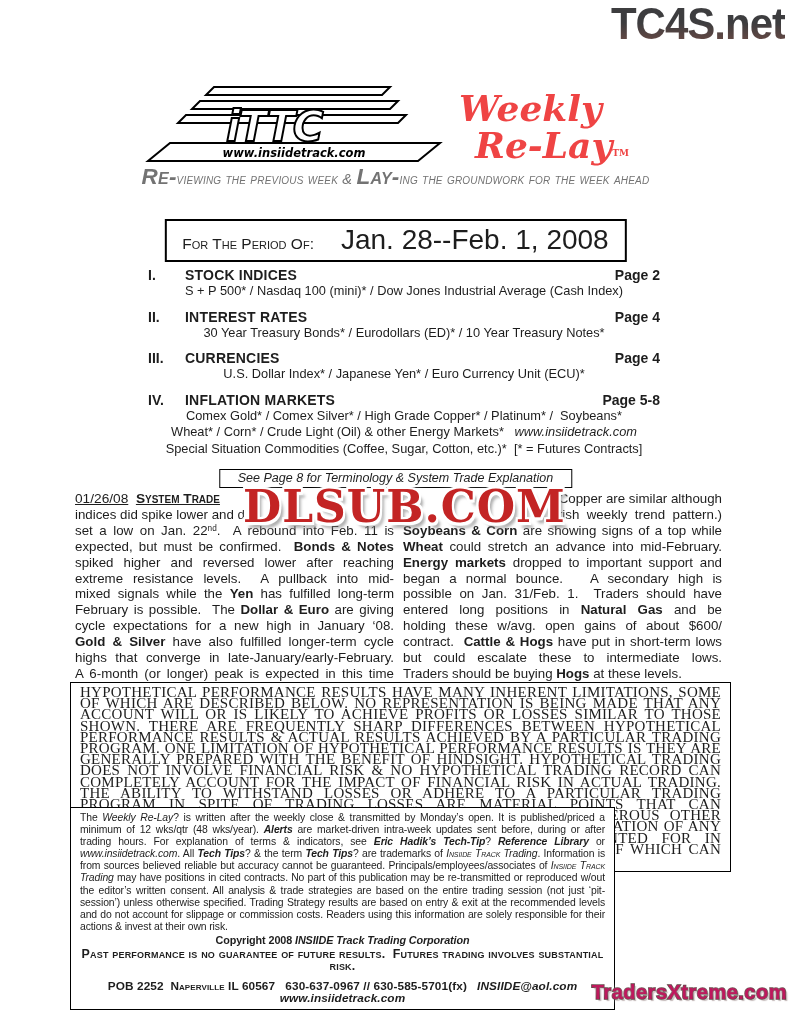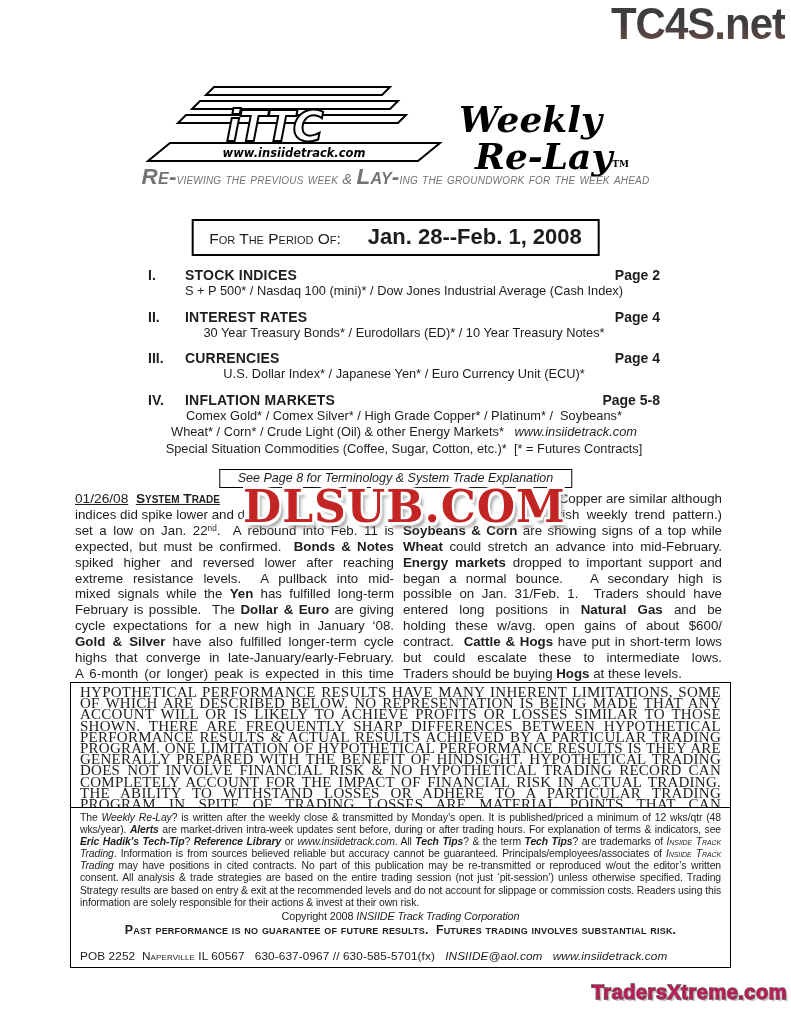--- a/index.html
+++ b/index.html
@@ -9,32 +9,32 @@
   sup{font-size:0.62em;vertical-align:4px;line-height:0;}
 
   
   .tc4s{position:absolute;top:0px;right:6px;font-weight:bold;font-size:42px;letter-spacing:-1px;
         background:linear-gradient(180deg,#3d3d3f 48%,#5c4643 76%,#7d5a53 100%);
         -webkit-background-clip:text;background-clip:text;color:transparent;transform:scaleY(1.04);}
 
   
   .masthead{position:absolute;top:84px;left:142px;display:flex;align-items:flex-start;justify-content:flex-end;}
   .relay{font-family:"DejaVu Serif",serif;font-weight:bold;font-style:italic;font-size:36px;
-         line-height:1.02;color:#000000;margin-left:2px;margin-top:17px;}
+         line-height:1.02;color:#ef4444;margin-left:2px;margin-top:6px;}
   .relay .l2{padding-left:16px;}
   .relay .tm{font-size:9px;vertical-align:2px;font-style:normal;}
 
   .tagline{position:absolute;top:171px;left:0;width:100%;text-align:center;font-style:italic;
            font-variant:small-caps;font-size:14.5px;letter-spacing:0.2px;color:#737373;}
   .tagline b{font-size:1.55em;line-height:0;}
 
   .period-box{position:absolute;top:219px;left:50%;transform:translateX(-50%);border:2px solid #000;
               padding:3px 16px 4px;display:flex;align-items:baseline;gap:27px;background:#fff;white-space:pre;}
   .period-label{font-variant:small-caps;font-size:15.5px;}
-  .period-value{font-weight:bold;font-size:22px;}
+  .period-value{font-weight:normal;font-size:28px;}
 
   
   .toc{position:absolute;top:267px;left:148px;width:512px;}
   .toc-item{margin-bottom:9px;}
   .toc-head{display:flex;font-weight:bold;font-size:14px;}
   .toc-num{width:37px;}
   .toc-title{flex:1;letter-spacing:0.2px;}
   .toc-line{text-align:center;font-size:12.8px;line-height:16.6px;white-space:pre-wrap;}
 
   .note-box{position:absolute;top:469px;left:50%;transform:translateX(-50%);border:1.5px solid #000;
@@ -54,27 +54,27 @@
          text-shadow:-2px 0 0 #fff,2px 0 0 #fff,0 -2px 0 #fff,0 2px 0 #fff,
                      -2px -2px 0 #fff,2px 2px 0 #fff,-2px 2px 0 #fff,2px -2px 0 #fff,
                      4px 5px 3px rgba(110,110,110,0.55),0 0 10px rgba(255,255,255,0.95);}
 
   
   .disclaimer{position:absolute;top:682px;left:70px;width:661px;box-sizing:border-box;border:1.5px solid #000;
               padding:4px 9px 5px;font-family:"Liberation Serif",serif;font-size:15px;line-height:11.2px;
               text-align:justify;letter-spacing:0.25px;background:#fff;}
 
   
-  .footer-box{position:absolute;top:807px;left:70px;width:661px;box-sizing:border-box;border:1.5px solid #000;
+  .footer-box{position:absolute;top:807px;left:70px;width:545px;box-sizing:border-box;border:1.5px solid #000;
               padding:4px 9px 5px;background:#fff;font-size:10.4px;line-height:12.1px;letter-spacing:-0.1px;}
   .footer-para{text-align:justify;}
-  .footer-copy{text-align:center;font-weight:normal;font-size:10.8px;margin-top:1px;}
+  .footer-copy{text-align:center;font-weight:bold;font-size:10.8px;margin-top:1px;}
   .footer-past{text-align:center;font-weight:bold;font-variant:small-caps;font-size:12.4px;
                margin-top:2px;white-space:pre-wrap;letter-spacing:0.2px;}
-  .footer-contact{font-size:11.8px;margin-top:14px;white-space:pre-wrap;letter-spacing:0.1px;}
+  .footer-contact{text-align:center;font-size:11.8px;margin-top:8px;white-space:pre-wrap;letter-spacing:0.1px;font-weight:bold;}
 
   
   .txtreme{position:absolute;top:981px;right:4px;font-weight:bold;font-size:20px;letter-spacing:0.5px;
            color:#be185d;-webkit-text-stroke:1.6px #3f1d1d;paint-order:stroke fill;
            text-shadow:0 0 6px rgba(255,255,255,0.9),2px 2px 1px rgba(63,29,29,0.35);}
 </style>
 </head>
 <body>
 
 <div class="page">

